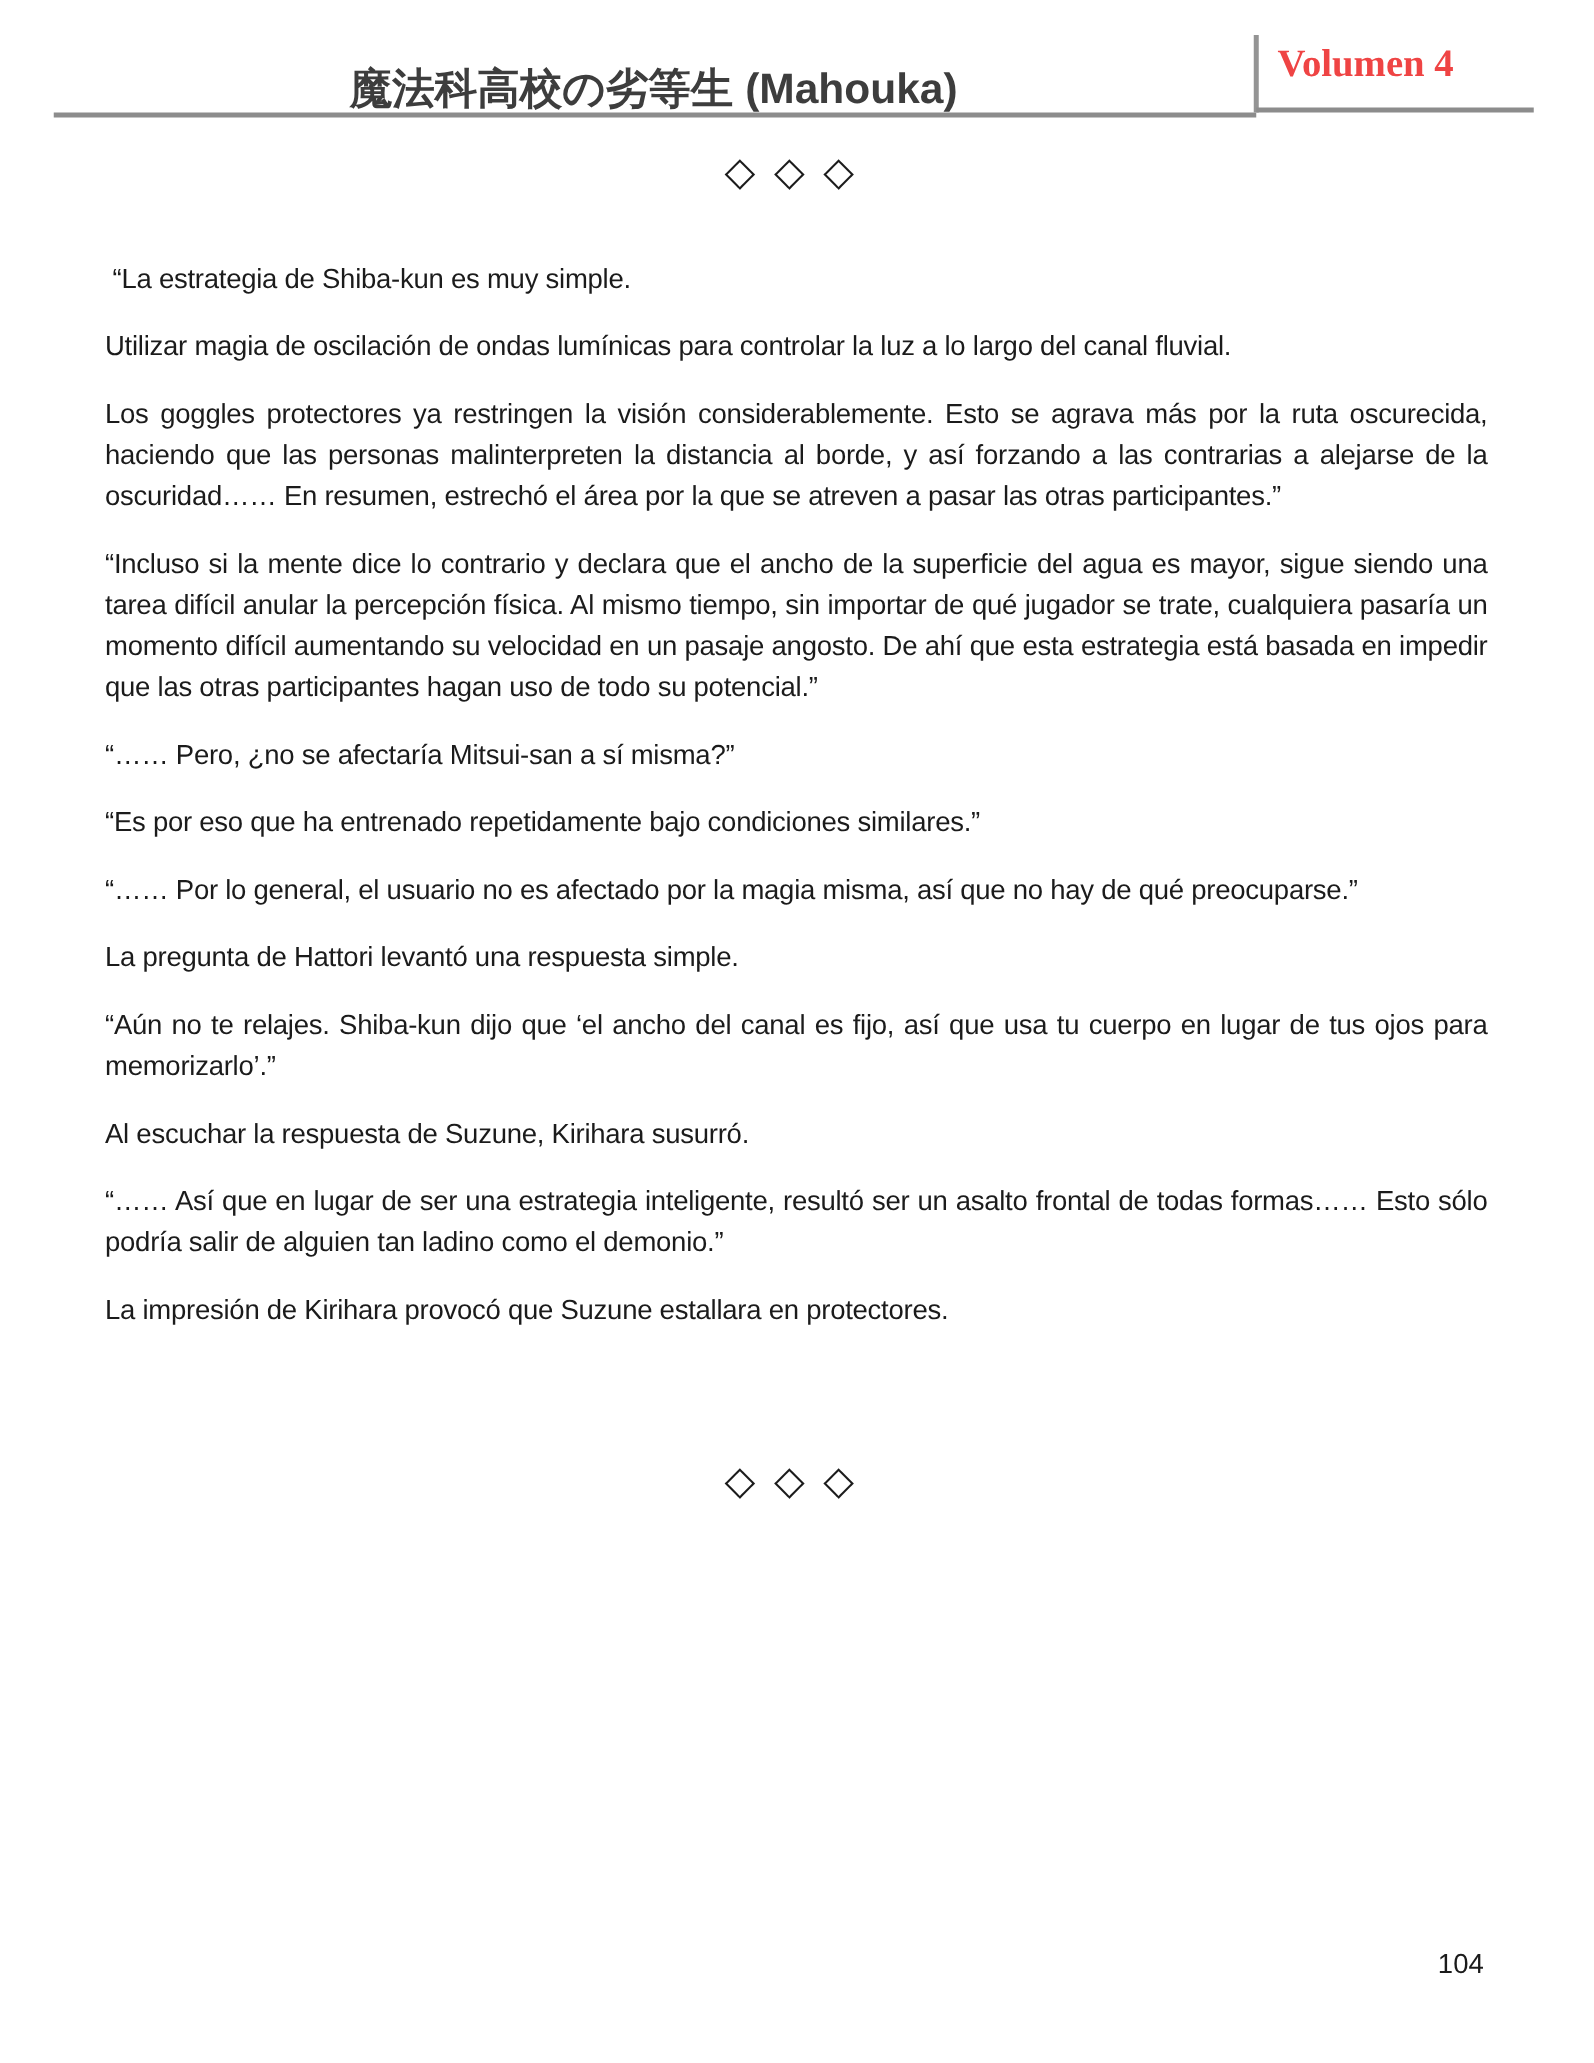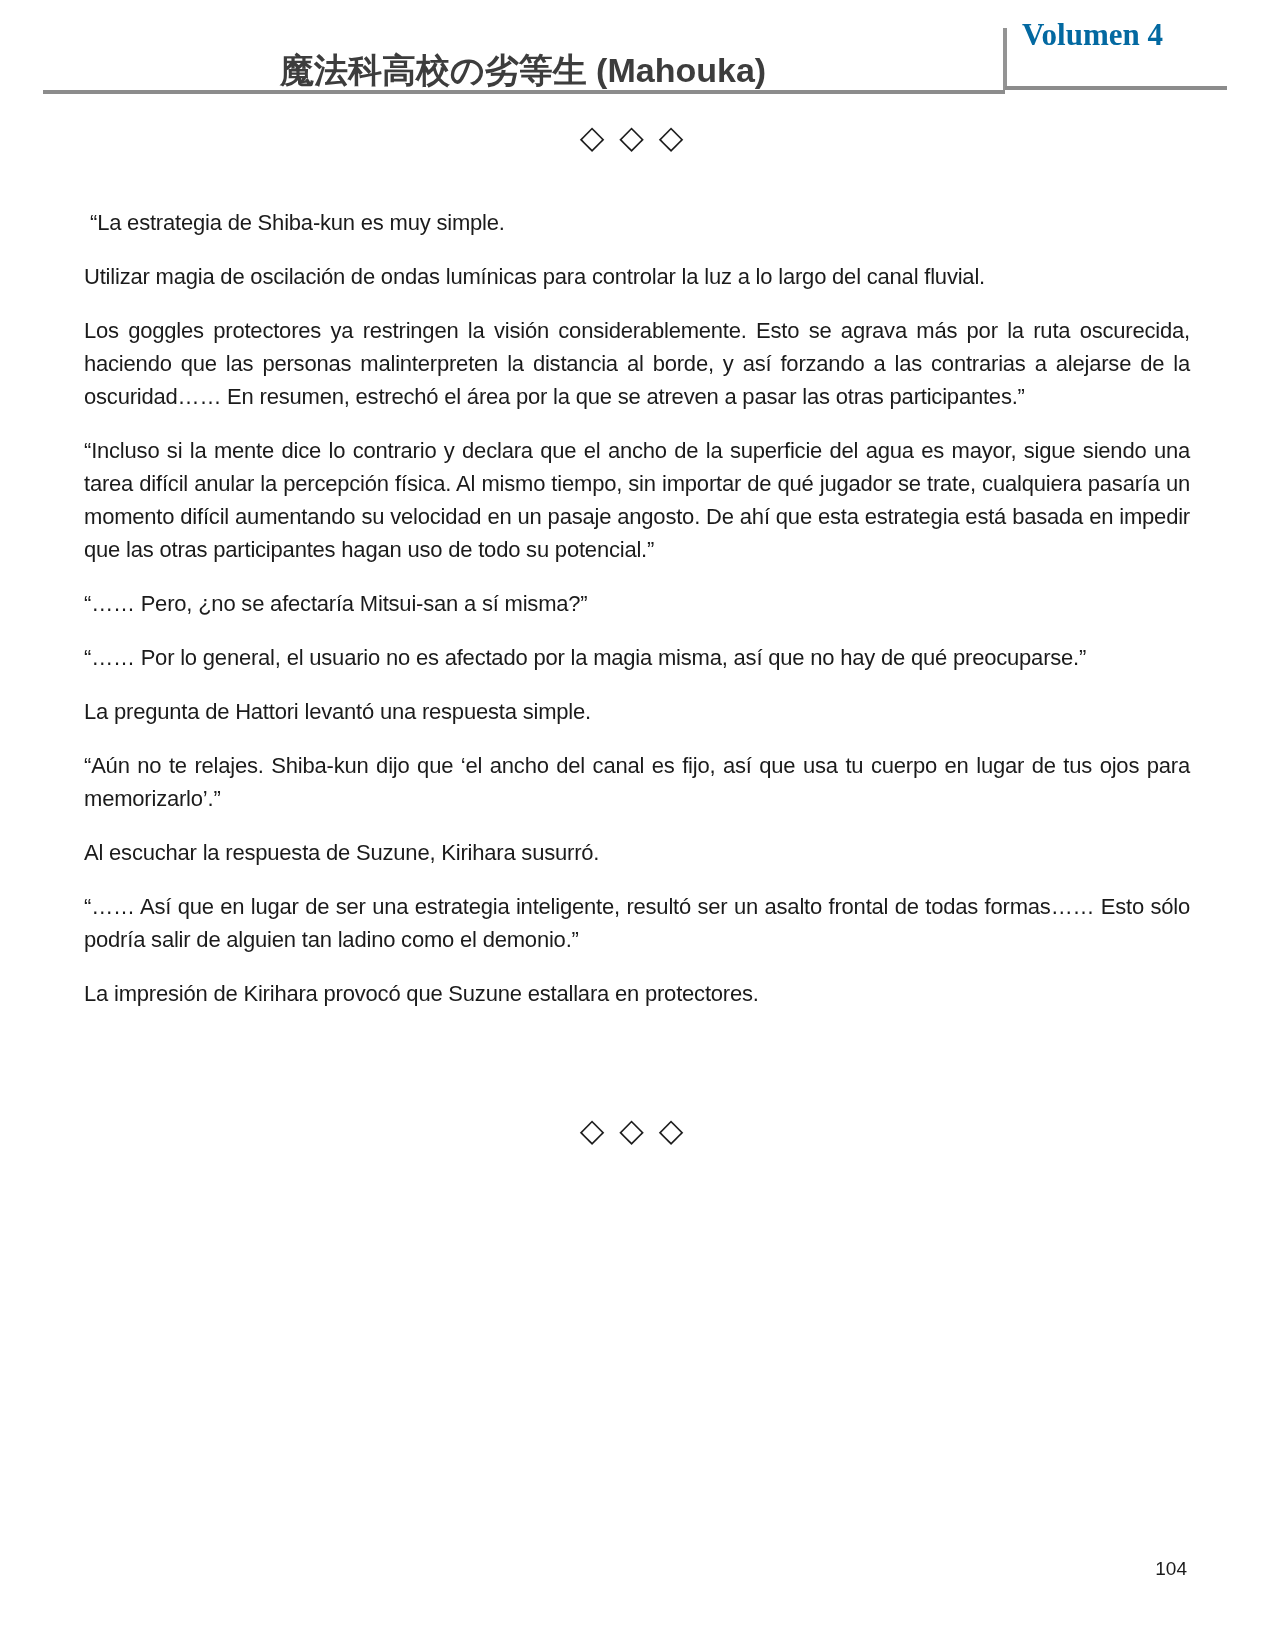--- a/index.html
+++ b/index.html
@@ -19,25 +19,25 @@
     left: 43px; width: 960px; top: 48px;
     text-align: center;
     font-size: 34px;
     font-weight: bold;
     color: #3d3d3d;
     letter-spacing: 0px;
     white-space: nowrap;
   }
   .header-volume {
     position: absolute;
-    left: 1022px; top: 17px;
+    left: 1022px; top: 33px;
     font-family: "Liberation Serif", serif;
     font-size: 31px;
     font-weight: bold;
-    color: #0369a1;
+    color: #ef4444;
     white-space: nowrap;
   }
   .rule-left  { position: absolute; left: 43px;  top: 90px; width: 962px; height: 4px; background: #8c8c8c; }
   .rule-right { position: absolute; left: 1005px; top: 86px; width: 222px; height: 4px; background: #8c8c8c; }
   .vbar       { position: absolute; left: 1003px; top: 28px; width: 4px;  height: 62px; background: #949494; }
   
   .content { padding: 0 85px 0 73px; }
   .separator {
     text-align: center;
     font-size: 32px;
@@ -53,21 +53,21 @@
     line-height: 33px;
     letter-spacing: -0.2px;
     text-align: justify;
   }
   .content p.p-first { text-indent: 6px; }
   
   .page-number {
     position: absolute;
     top: 1558px;
     right: 88px;
-    font-size: 19px;
+    font-size: 22px;
     color: #1b1b1b;
   }
 </style>
 </head>
 <body>
 
 <div class="page">
 
   <div class="header">
     <div class="header-title">魔法科高校の劣等生 (Mahouka)</div>
@@ -78,20 +78,21 @@
   </div>
 
   <div class="content">
     <div class="separator">◇ ◇ ◇</div>
 
     <p class="p-first">“La estrategia de Shiba-kun es muy simple.</p>
     <p>Utilizar magia de oscilación de ondas lumínicas para controlar la luz a lo largo del canal fluvial.</p>
     <p>Los goggles protectores ya restringen la visión considerablemente. Esto se agrava más por la ruta oscurecida, haciendo que las personas malinterpreten la distancia al borde, y así forzando a las contrarias a alejarse de la oscuridad…… En resumen, estrechó el área por la que se atreven a pasar las otras participantes.”</p>
     <p>“Incluso si la mente dice lo contrario y declara que el ancho de la superficie del agua es mayor, sigue siendo una tarea difícil anular la percepción física. Al mismo tiempo, sin importar de qué jugador se trate, cualquiera pasaría un momento difícil aumentando su velocidad en un pasaje angosto. De ahí que esta estrategia está basada en impedir que las otras participantes hagan uso de todo su potencial.”</p>
     <p>“…… Pero, ¿no se afectaría Mitsui-san a sí misma?”</p>
+    <p>“Es por eso que ha entrenado repetidamente bajo condiciones similares.”</p>
     <p>“…… Por lo general, el usuario no es afectado por la magia misma, así que no hay de qué preocuparse.”</p>
     <p>La pregunta de Hattori levantó una respuesta simple.</p>
     <p>“Aún no te relajes. Shiba-kun dijo que ‘el ancho del canal es fijo, así que usa tu cuerpo en lugar de tus ojos para memorizarlo’.”</p>
     <p>Al escuchar la respuesta de Suzune, Kirihara susurró.</p>
     <p>“…… Así que en lugar de ser una estrategia inteligente, resultó ser un asalto frontal de todas formas…… Esto sólo podría salir de alguien tan ladino como el demonio.”</p>
     <p>La impresión de Kirihara provocó que Suzune estallara en protectores.</p>
 
     <div class="separator second">◇ ◇ ◇</div>
 
   </div>

